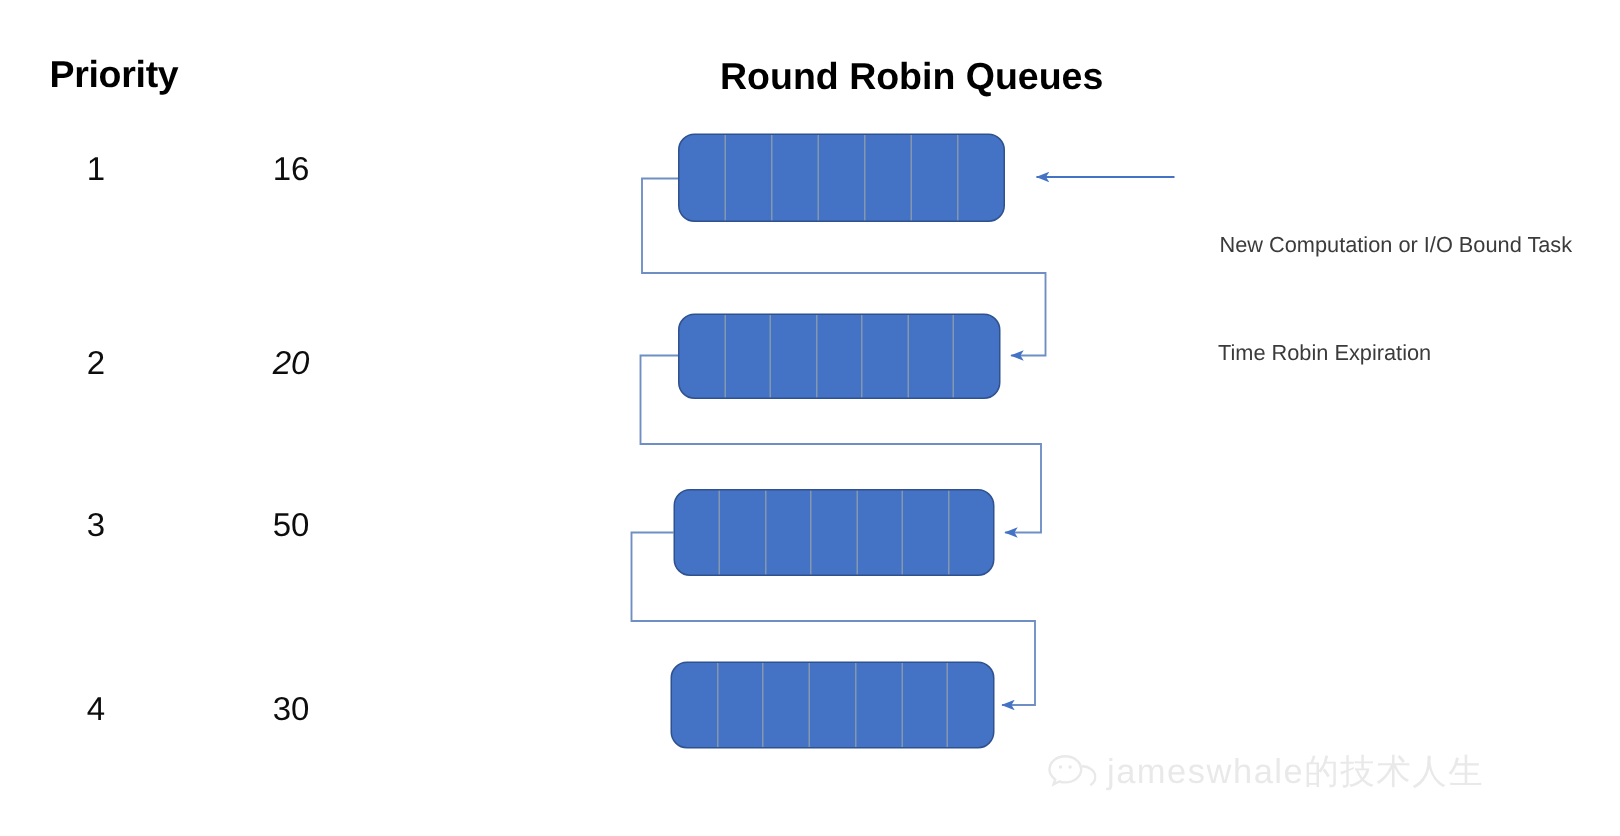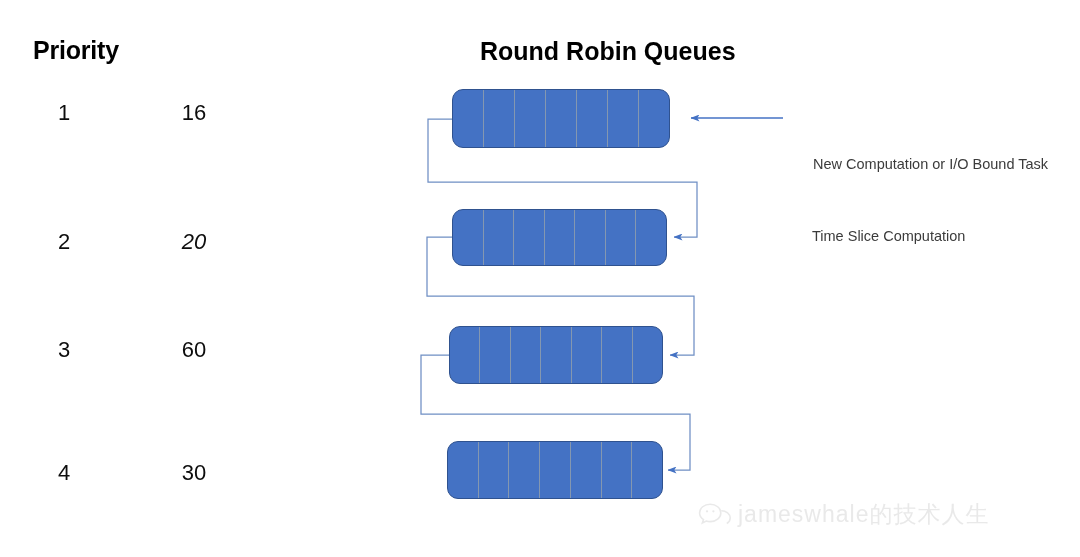--- a/index.html
+++ b/index.html
@@ -148,21 +148,21 @@
   <div class="queue-cell"></div>
       <div class="queue-cell"></div>
       <div class="queue-cell"></div>
       <div class="queue-cell"></div>
       <div class="queue-cell"></div>
       <div class="queue-cell"></div>
       <div class="queue-cell"></div>
     </div>
 
   <div class="abs cell-value priority-value" style="left:44px; top:337px;">3</div>
-  <div class="abs cell-value slice-value" style="left:168px; top:337px;">60</div>
+  <div class="abs cell-value slice-value" style="left:168px; top:337px;">50</div>
   <div class="abs queue-box" id="queue-3" style="left:449px; top:326px; width:214px; height:58px;">
   <div class="queue-cell"></div>
       <div class="queue-cell"></div>
       <div class="queue-cell"></div>
       <div class="queue-cell"></div>
       <div class="queue-cell"></div>
       <div class="queue-cell"></div>
       <div class="queue-cell"></div>
     </div>
 
@@ -173,21 +173,21 @@
       <div class="queue-cell"></div>
       <div class="queue-cell"></div>
       <div class="queue-cell"></div>
       <div class="queue-cell"></div>
       <div class="queue-cell"></div>
       <div class="queue-cell"></div>
     </div>
 
   <div class="abs annot-label" style="left:813px; top:108px;margin-top:48px;">New Computation or I/O Bound Task</div>
 
-  <div class="abs annot-label" style="left:812px; top:228px;">Time Slice Computation</div>
+  <div class="abs annot-label" style="left:812px; top:228px;">Time Robin Expiration</div>
 
   <div class="abs watermark" style="left:697px; top:499px;">
     <span style="display:inline-block; width:34px; height:28px;">
       <svg width="34" height="28" viewBox="0 0 34 28" xmlns="http://www.w3.org/2000/svg">
         <path d="M13.2 3.2C7.3 3.2 2.6 7.1 2.6 11.9c0 2.7 1.5 5.1 3.9 6.7l-1.1 3.3 3.8-1.9c1.3.4 2.6.6 4 .6 5.9 0 10.6-3.9 10.6-8.7S19.1 3.2 13.2 3.2z" fill="none" stroke="#dcdcdc" stroke-width="1.6"></path>
         <circle cx="10" cy="10.3" r="1.15" fill="#dcdcdc"></circle>
         <circle cx="16.4" cy="10.3" r="1.15" fill="#dcdcdc"></circle>
         <path d="M29.8 22.5c2.1-1.3 3.4-3.3 3.4-5.5 0-4-4-7.2-8.9-7.2" fill="none" stroke="#dcdcdc" stroke-width="1.6"></path>
       </svg>
     </span>

